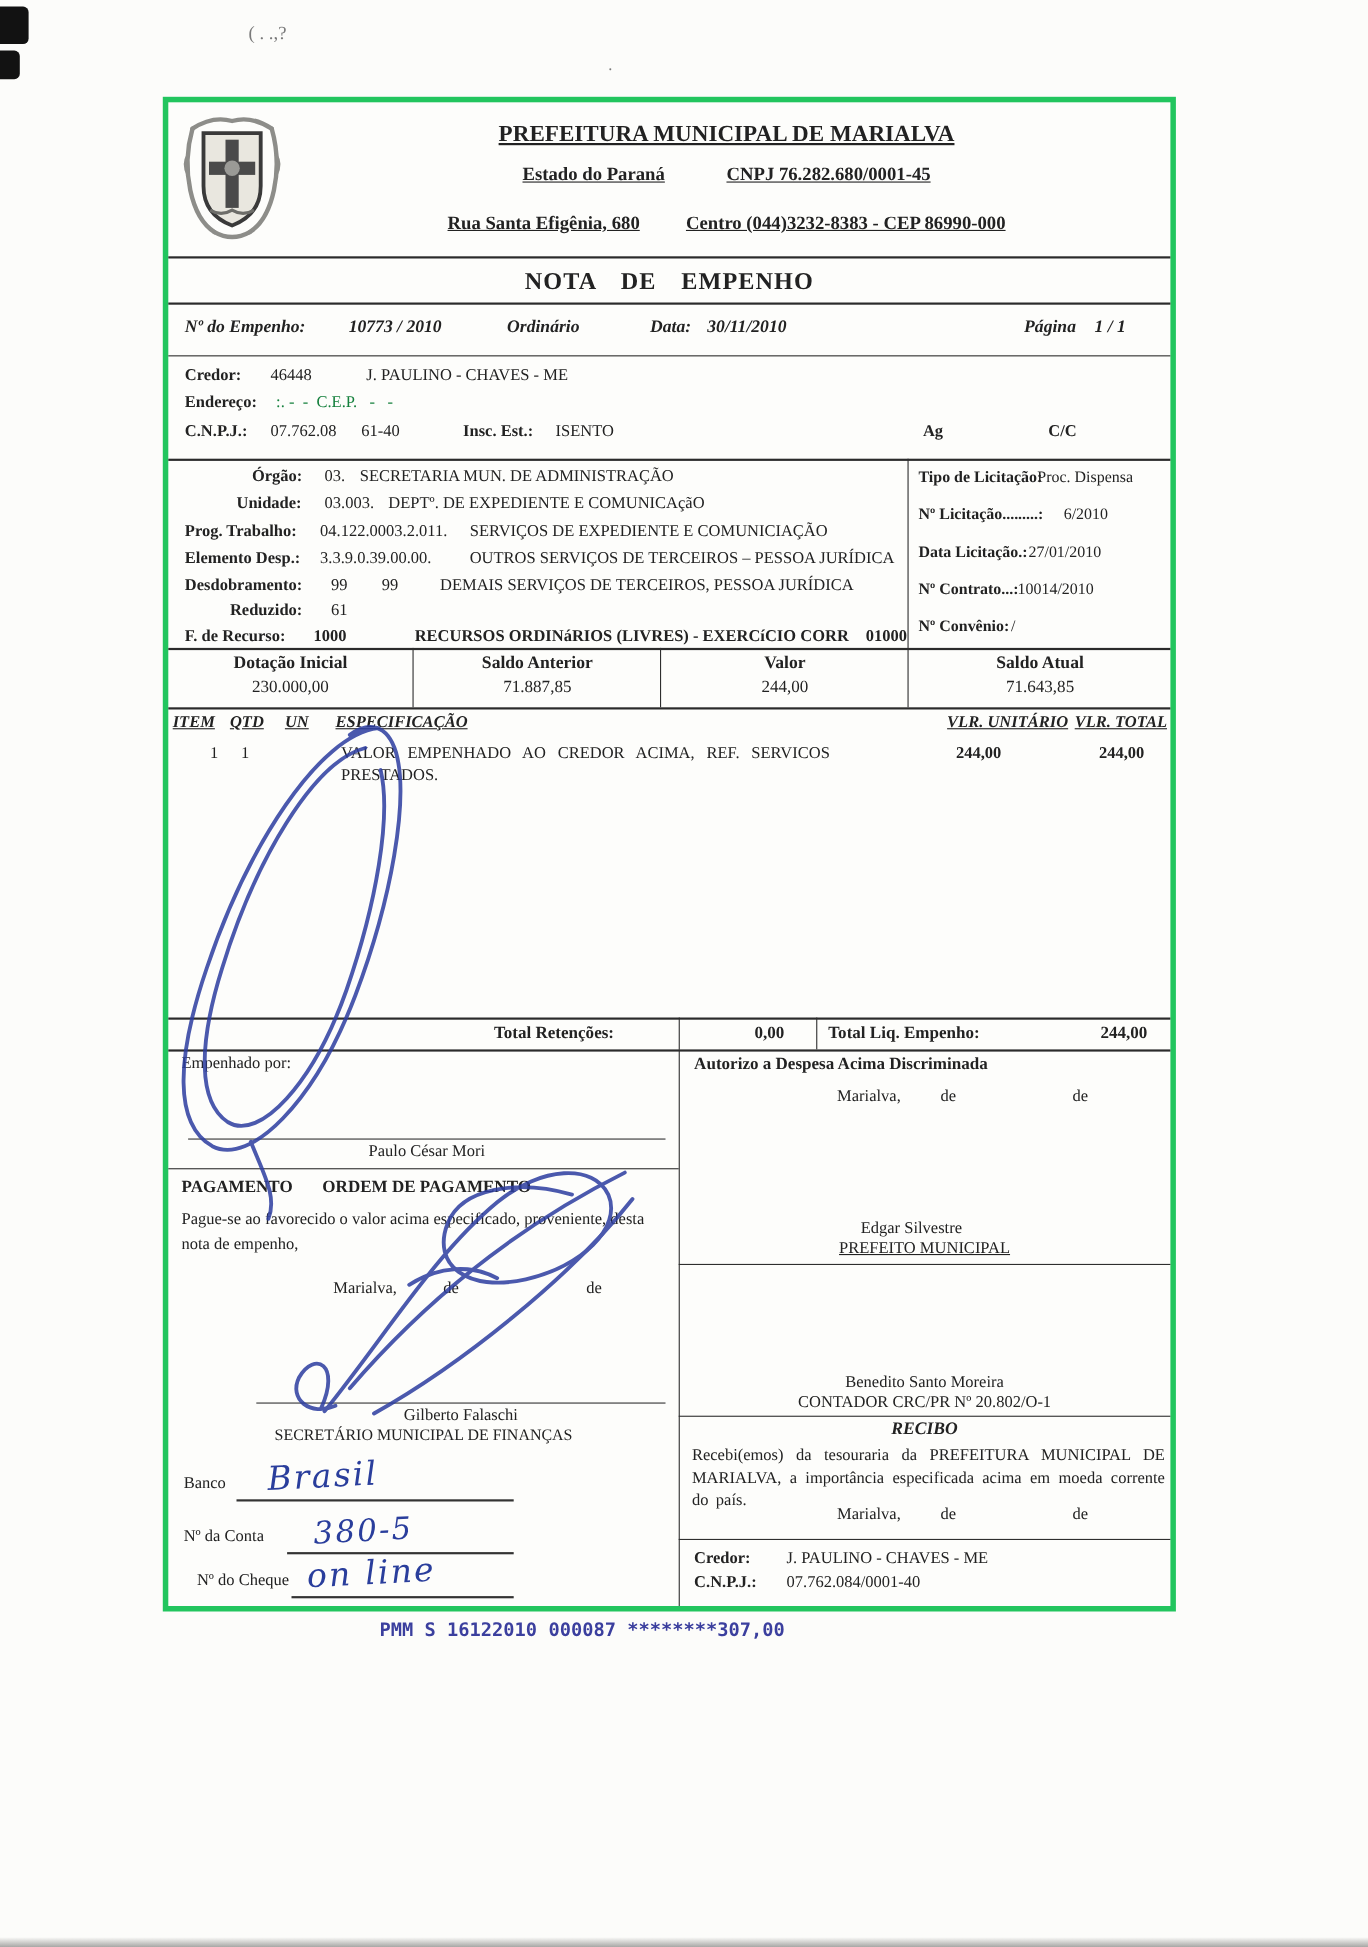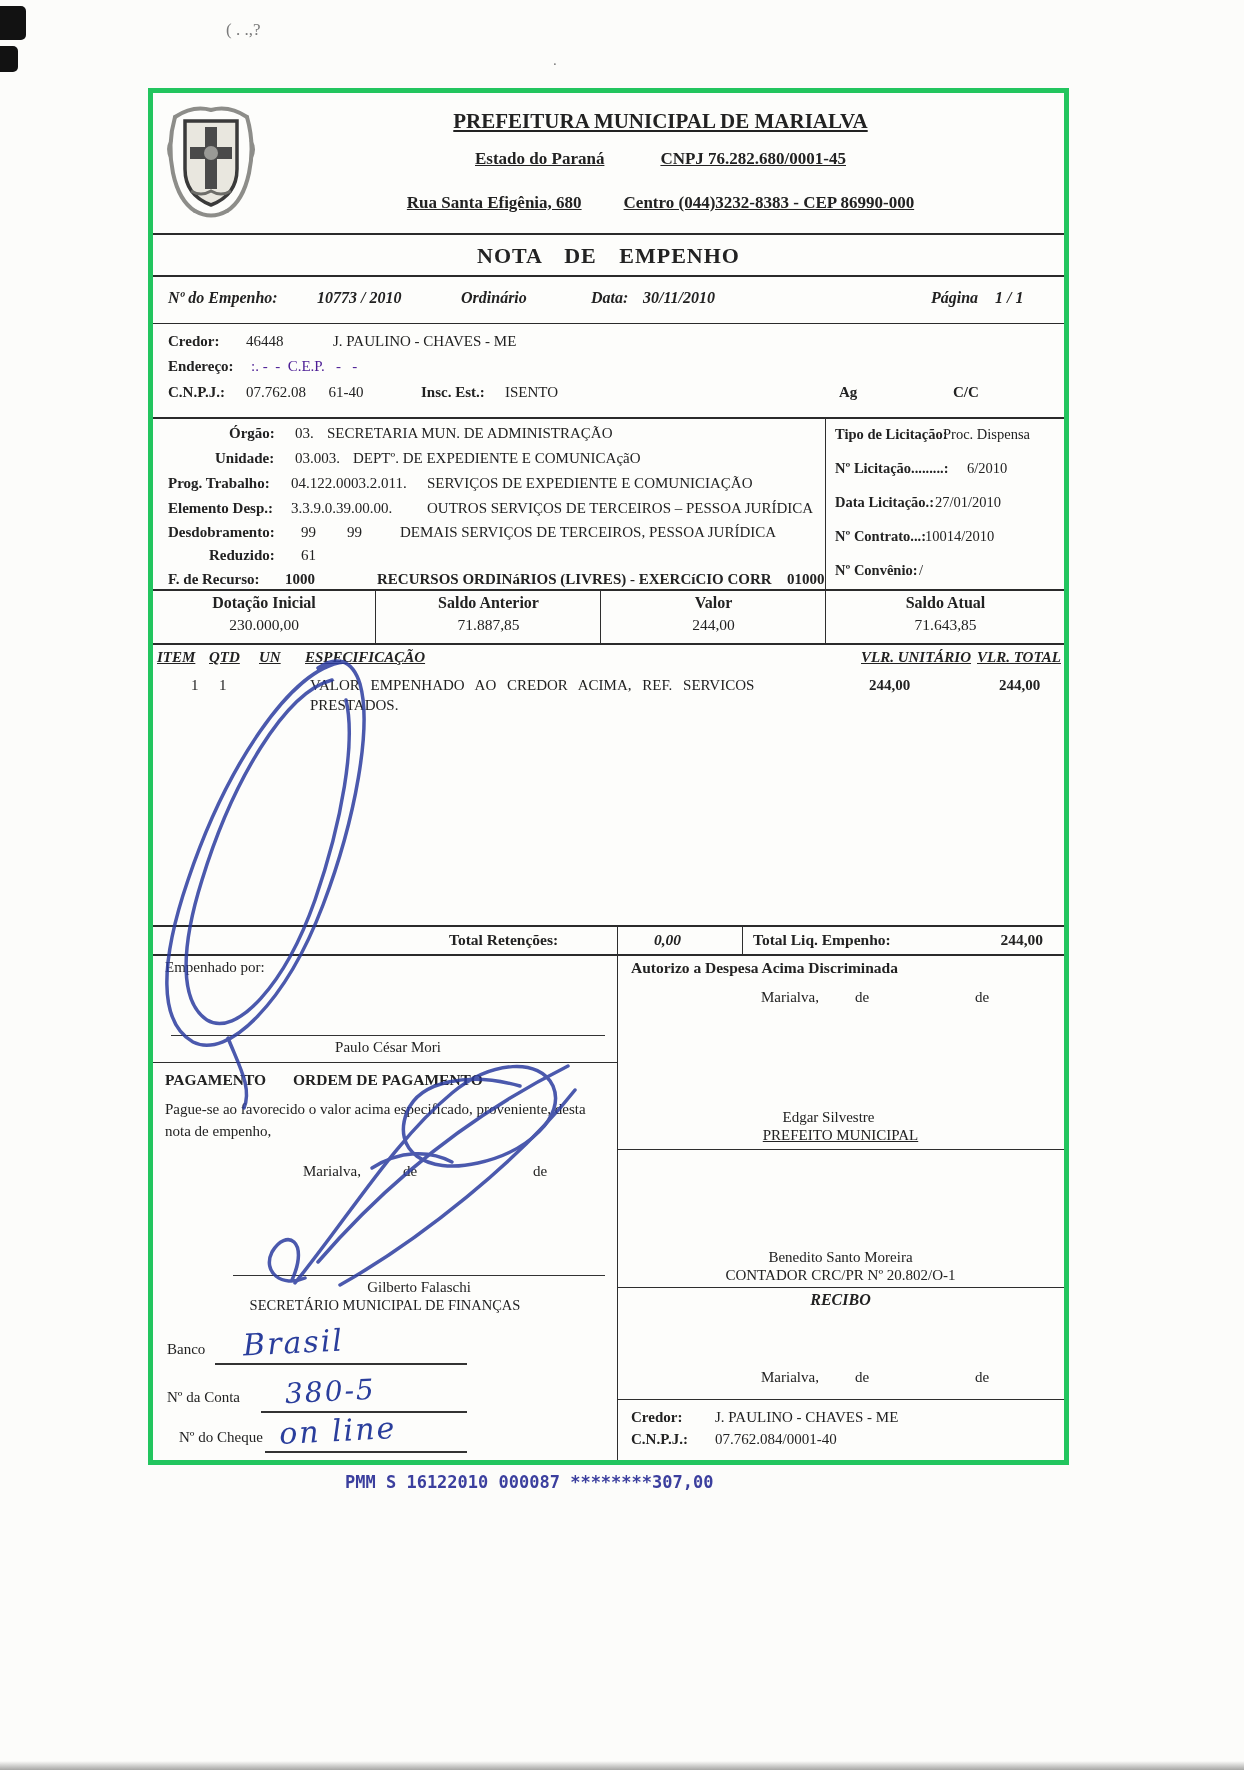--- a/index.html
+++ b/index.html
@@ -105,21 +105,21 @@
     <span class="t b fs16" style="left:438px;top:196px;">Data:</span>
     <span class="t b fs16" style="left:490px;top:196px;">30/11/2010</span>
     <span class="t b fs16" style="left:778px;top:196px;">Página</span>
     <span class="t b fs16" style="left:842px;top:196px;">1 / 1</span>
 
     <div class="row-border" style="top:230px;border-top-width:1.5px;"></div>
     <span class="t b" style="left:15px;top:240px;">Credor:</span>
     <span class="t" style="left:93px;top:240px;">46448</span>
     <span class="t" style="left:180px;top:240px;">J. PAULINO - CHAVES - ME</span>
     <span class="t b" style="left:15px;top:265px;">Endereço:</span>
-    <span class="t" style="left:98px;top:265px;color:#4c1d95;">:. -  -  C.E.P.   -   -</span>
+    <span class="t" style="left:98px;top:265px;color:#15803d;">:. -  -  C.E.P.   -   -</span>
     <span class="t b" style="left:15px;top:291px;">C.N.P.J.:</span>
     <span class="t" style="left:93px;top:291px;">07.762.08      61-40</span>
     <span class="t b" style="left:268px;top:291px;">Insc. Est.:</span>
     <span class="t" style="left:352px;top:291px;">ISENTO</span>
     <span class="t b" style="left:686px;top:291px;">Ag</span>
     <span class="t b" style="left:800px;top:291px;">C/C</span>
 
     <div class="row-border" style="top:324px;"></div>
     <div class="vdiv" style="left:672px;top:324px;height:172px;"></div>
 
@@ -194,21 +194,21 @@
     <span class="t ws" style="left:157px;top:584px;">VALOR EMPENHADO AO CREDOR ACIMA, REF. SERVICOS</span>
     <span class="t" style="left:157px;top:604px;">PRESTADOS.</span>
     <span class="t b" style="left:716px;top:584px;">244,00</span>
     <span class="t b" style="left:846px;top:584px;">244,00</span>
 
     <div class="row-border" style="top:832px;"></div>
     <div class="row-border" style="top:861px;"></div>
     <div class="vdiv" style="left:464px;top:832px;height:29px;"></div>
     <div class="vdiv" style="left:589px;top:832px;height:29px;"></div>
     <span class="t b fs155" style="left:296px;top:838px;">Total Retenções:</span>
-    <span class="t b fs155 cent" style="left:452px;top:838px;width:125px;font-style:italic;">0,00</span>
+    <span class="t b fs155 cent" style="left:484px;top:838px;width:125px;">0,00</span>
     <span class="t b fs155" style="left:600px;top:838px;">Total Liq. Empenho:</span>
     <span class="t b fs155" style="left:800px;top:838px;width:90px;text-align:right;">244,00</span>
 
     <div class="vdiv" style="left:464px;top:861px;height:506px;"></div>
 
     <span class="t" style="left:12px;top:866px;">Empenhado por:</span>
     <div class="sigline" style="left:18px;top:942px;width:434px;"></div>
     <span class="t cent" style="left:18px;top:946px;width:434px;">Paulo César Mori</span>
     <div class="hdiv" style="left:0;top:969px;width:464px;"></div>
 
@@ -243,20 +243,21 @@
 
     <span class="t cent" style="left:452px;top:1016px;width:447px;">Edgar Silvestre</span>
     <span class="t cent" style="left:464px;top:1034px;width:447px;text-decoration:underline;">PREFEITO MUNICIPAL</span>
     <div class="hdiv" style="left:464px;top:1056px;width:447px;"></div>
 
     <span class="t cent" style="left:464px;top:1156px;width:447px;">Benedito Santo Moreira</span>
     <span class="t cent" style="left:464px;top:1174px;width:447px;">CONTADOR CRC/PR Nº 20.802/O-1</span>
     <div class="hdiv" style="left:464px;top:1194px;width:447px;"></div>
 
     <span class="t b fs16 cent" style="left:464px;top:1198px;width:447px;">RECIBO</span>
+    <div class="para" style="left:476px;top:1220px;width:430px;">Recebi(emos) da tesouraria da PREFEITURA MUNICIPAL DE MARIALVA, a importância especificada acima em moeda corrente do país.</div>
     <span class="t" style="left:608px;top:1276px;">Marialva,</span>
     <span class="t" style="left:702px;top:1276px;">de</span>
     <span class="t" style="left:822px;top:1276px;">de</span>
     <div class="hdiv" style="left:464px;top:1306px;width:447px;"></div>
 
     <span class="t b" style="left:478px;top:1316px;">Credor:</span>
     <span class="t" style="left:562px;top:1316px;">J. PAULINO - CHAVES - ME</span>
     <span class="t b" style="left:478px;top:1338px;">C.N.P.J.:</span>
     <span class="t" style="left:562px;top:1338px;">07.762.084/0001-40</span>
   </div>

